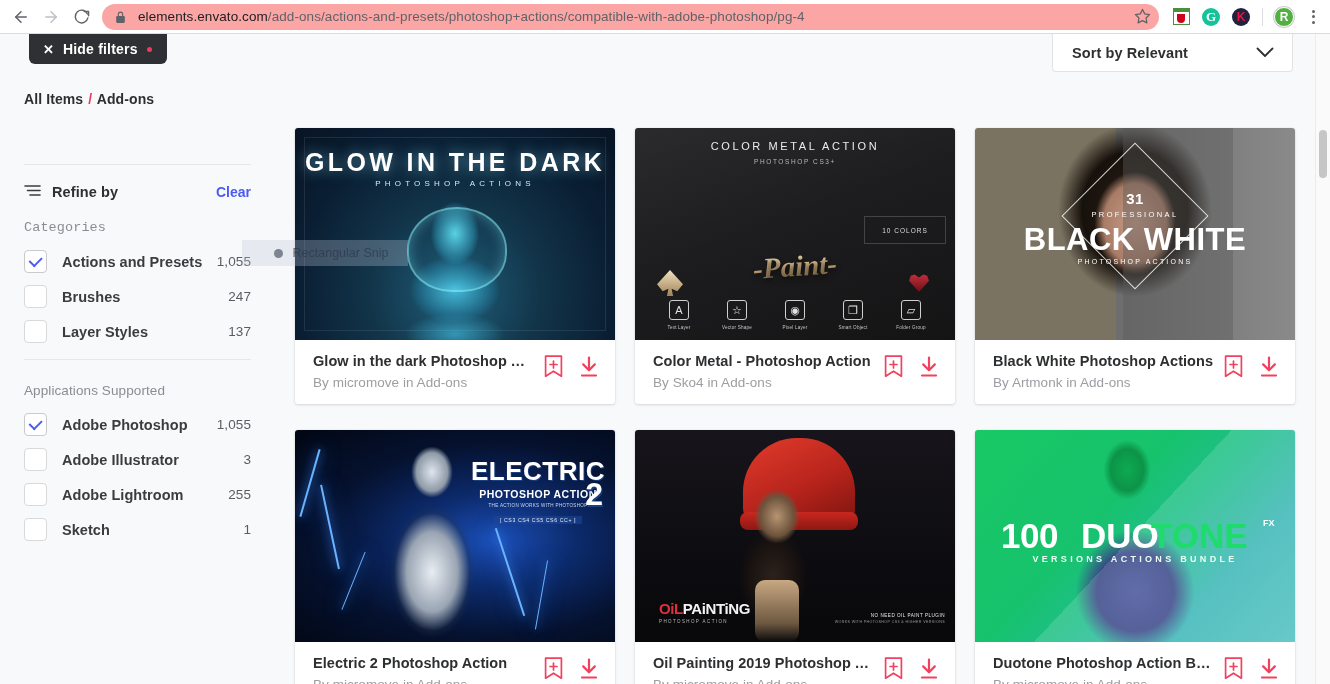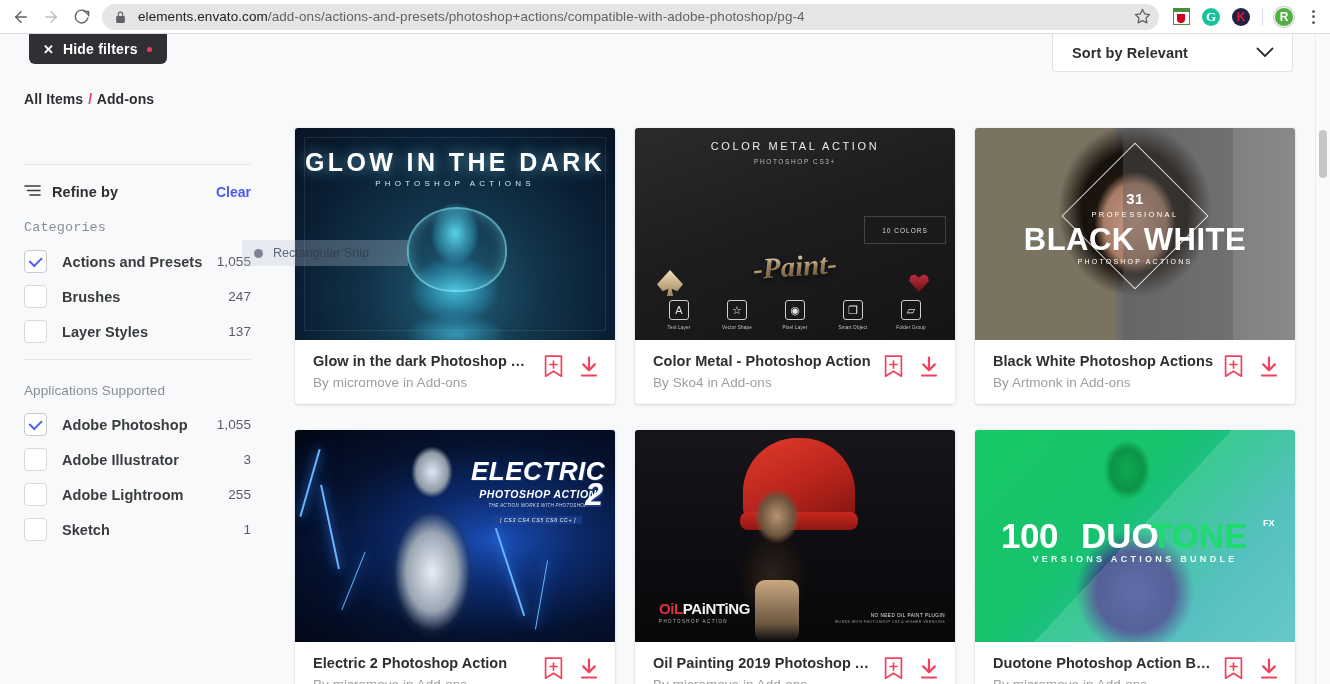--- a/index.html
+++ b/index.html
@@ -25,21 +25,21 @@
     border-radius: 50%;
     color: #5f6368;
   }
   .nav-btn.disabled { color: #bdc1c6; }
   .nav-btn svg { display: block; }
 
   .omnibox {
     flex: 1;
     height: 26px;
     margin: 0 8px 0 6px;
-    background: #e5e5e5;
+    background: #fca5a5;
     border-radius: 13px;
     display: flex; align-items: center;
     padding: 0 4px 0 12px;
     position: relative;
   }
   .lock-icon { width: 14px; height: 14px; margin-right: 10px; flex: 0 0 auto; }
   .url-text {
     font-size: 13.5px;
     color: #202124;
     white-space: nowrap;
@@ -376,21 +376,20 @@
   .art-bw .prof { top: 82px; font-size: 7.5px; letter-spacing: 2.4px; }
   .art-bw .big {
     top: 94px; font-size: 31px; font-weight: bold; letter-spacing: 0.5px;
     font-family: "Liberation Sans", sans-serif;
   }
   .art-bw .psa { top: 130px; font-size: 7px; letter-spacing: 2.2px; }
 
   
   .art-elec {
     background: radial-gradient(ellipse at 62% 52%, #1b4fb8 0%, #0c2a6b 30%, #05112e 62%, #020713 100%);
-    font-style: italic;
   }
   .art-elec .bolt {
     position: absolute; background: #6ab4ff;
     box-shadow: 0 0 10px #3d8cff, 0 0 22px #2f6fe0;
   }
   .art-elec .man {
     position: absolute; left: 78px; top: 10px;
     width: 118px; height: 200px;
     background:
       radial-gradient(ellipse 26px 32px at 50% 16%, #dfe6ef 0%, #8f9aa8 60%, transparent 80%),
@@ -494,20 +493,21 @@
 
   
   .snip-overlay {
     position: absolute;
     left: 242px; top: 206px;
     width: 166px; height: 26px;
     background: rgba(190,200,215,0.30);
     display: flex; align-items: center;
     gap: 10px; padding-left: 12px;
     pointer-events: none;
+    justify-content: center;
   }
   .snip-overlay .sdot {
     width: 9px; height: 9px; border-radius: 50%;
     background: rgba(40,50,70,0.55);
   }
   .snip-overlay .stext {
     font-size: 12.5px; color: rgba(45,55,75,0.72);
   }
 
   

